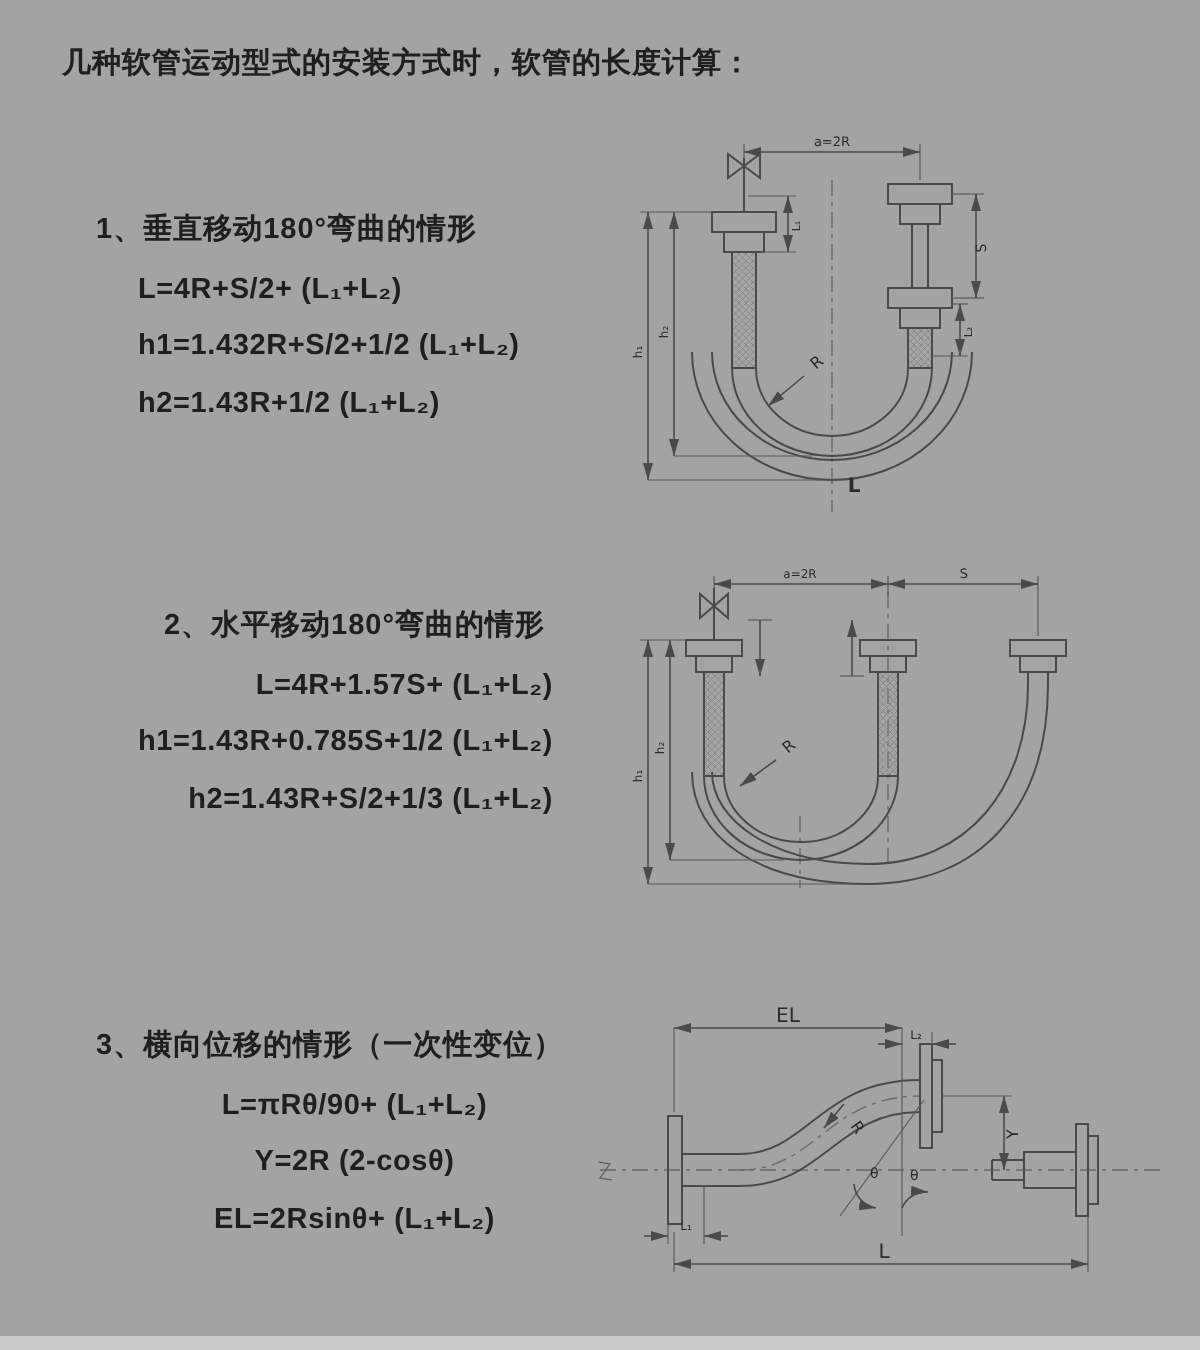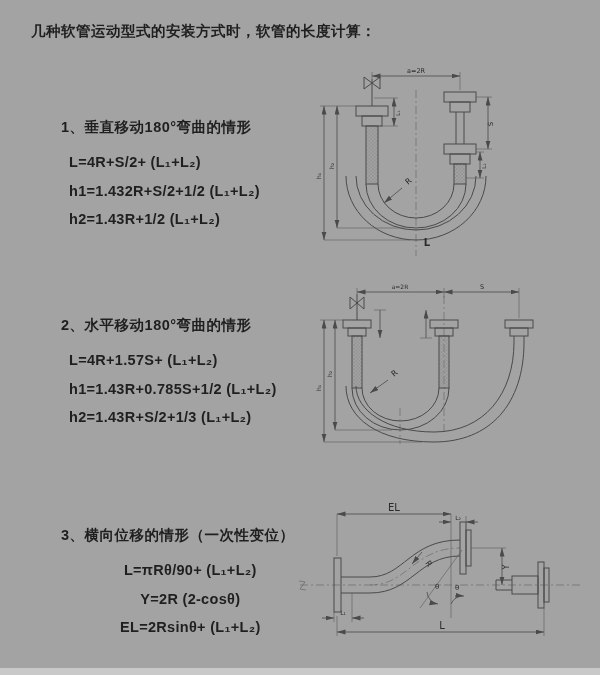--- a/index.html
+++ b/index.html
@@ -1,22 +1,22 @@
 <!DOCTYPE html>
 <html><head>
 <meta charset="utf-8">
 <style>
   html,body { margin:0; padding:0; background:#ffffff; }
   .page { position:relative; width:600px; height:675px; background:#a3a3a3;
           font-family:"Liberation Sans","DejaVu Sans",sans-serif; color:#1f1f1f; overflow:hidden; }
   .title { position:absolute; left:31px; top:22px; font-size:14.5px; font-weight:bold; letter-spacing:0.5px; }
   .section { position:absolute; left:44px; }
-  .section h2 { margin:17px; font-size:14.5px; font-weight:bold; letter-spacing:0.5px; }
+  .section h2 { margin:4px; font-size:14.5px; font-weight:bold; letter-spacing:0.5px; }
   .section p.f { margin:12.5px 0 0 25px; font-size:14.5px; font-weight:bold; letter-spacing:0.3px; }
-  .s1 { top:101px; } .s2 { top:299px; } .s3 { top:509px;text-align:center; }
+  .s1 { top:101px; } .s2 { top:299px;text-align:right; } .s3 { top:509px;text-align:center; }
   .dgm { position:absolute; }
   .d1 { left:310px; top:64px; } .d2 { left:312px; top:282px; } .d3 { left:292px; top:500px; }
   svg { overflow:visible; }
   .ln   { stroke:#4a4a4a; stroke-width:1; fill:none; stroke-linecap:butt; }
   .thin { stroke:#5a5a5a; stroke-width:0.6; fill:none; }
   .cl   { stroke:#6a6a6a; stroke-width:0.7; fill:none; stroke-dasharray:8 3 2 3; }
   .dim  { stroke:#4a4a4a; stroke-width:0.8; fill:none; }
   .lbl  { font-family:"DejaVu Sans",sans-serif; fill:#2b2b2b; }
   .hatchfill { stroke:#4a4a4a; stroke-width:1; }
   .page-edge { position:absolute; left:0; bottom:0; width:600px; height:7px; background:#c9c9c9; }

